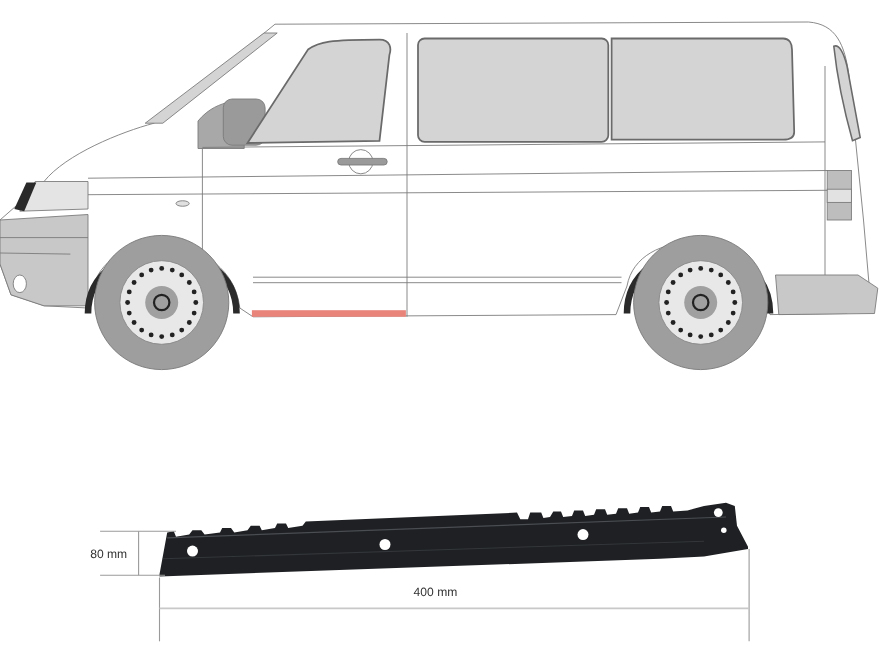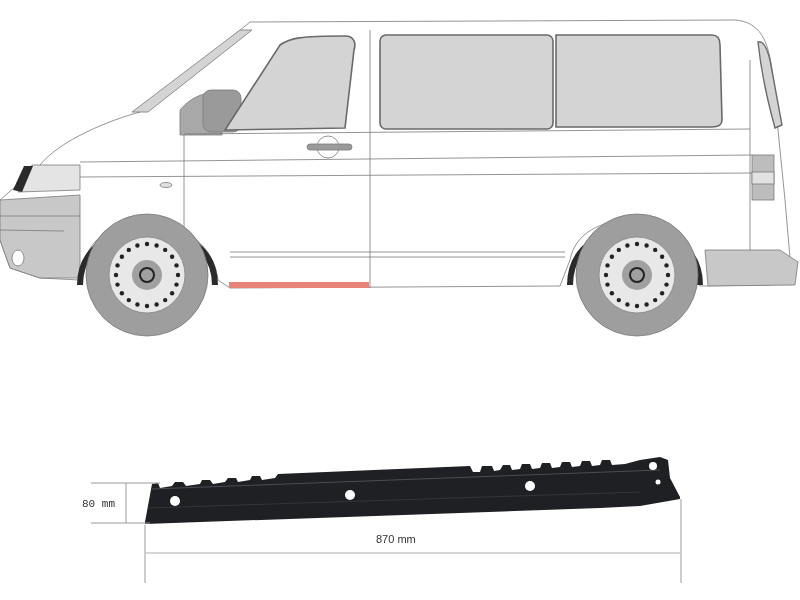--- a/index.html
+++ b/index.html
@@ -1,19 +1,19 @@
 <!DOCTYPE html>
 <html><head>
   <meta charset="utf-8">
   <style>
     html, body { margin: 0; padding: 0; background: #ffffff; }
     body { width: 800px; height: 600px; position: relative; overflow: hidden; font-family: "Liberation Sans", sans-serif; }
     #scene { position: absolute; left: 0; top: 0; width: 800px; height: 600px; }
     .dim-label { position: absolute; font-size: 11px; color: #333333; font-family: "Liberation Sans", sans-serif; }
-    #dim-height-label { left: 82px; top: 498px; font-family: Liberation Mono, monospace; }
+    #dim-height-label { left: 82px; top: 498px; }
     #dim-width-label { left: 376px; top: 533px; }
   </style>
 </head>
 <body>
 
 <svg id="scene" viewBox="0 0 800 600" xmlns="http://www.w3.org/2000/svg">
 
   <g stroke="#7a7a7a" stroke-width="0.8" fill="none">
 
     <path fill="#ffffff" d="M40,165 C60,140 110,120 140,112 L250,22 L735,20 C760,22 768,40 772,70 L785,200 L790,258 L770,285 L700,286 L690,260 C680,210 580,205 570,260 L560,286 L230,288 L218,280 C210,210 100,205 85,260 L80,280 L40,278 L10,268 L0,240 L0,200 Z"></path>
@@ -134,13 +134,13 @@
     <line x1="91" y1="483" x2="160" y2="483"></line>
     <line x1="91" y1="523" x2="150" y2="523"></line>
     <line x1="126" y1="483" x2="126" y2="523"></line>
     <line x1="145" y1="525" x2="145" y2="583"></line>
     <line x1="681" y1="499" x2="681" y2="583"></line>
     <line x1="145" y1="553" x2="681" y2="553" stroke="#c8c8c8" stroke-width="1.5"></line>
   </g>
 </svg>
 
 <div id="dim-height-label" class="dim-label">80 mm</div>
-<div id="dim-width-label" class="dim-label">870 mm</div>
+<div id="dim-width-label" class="dim-label">400 mm</div>
 
 </body></html>

